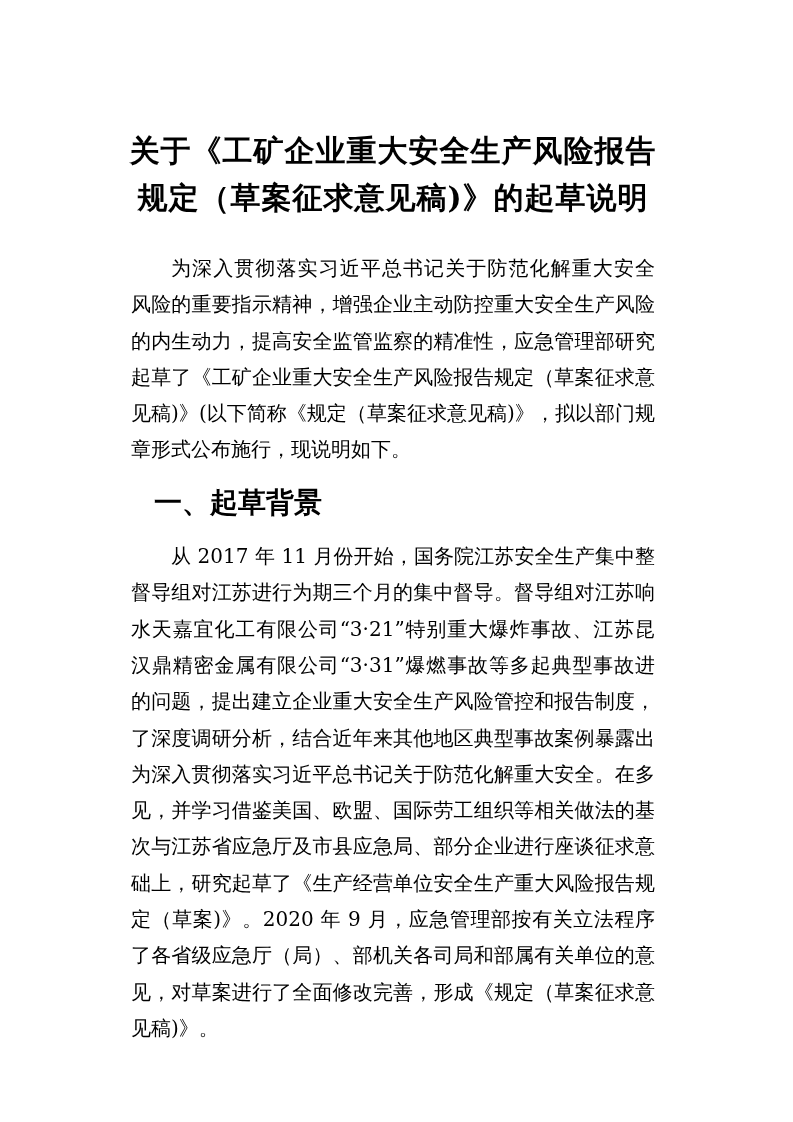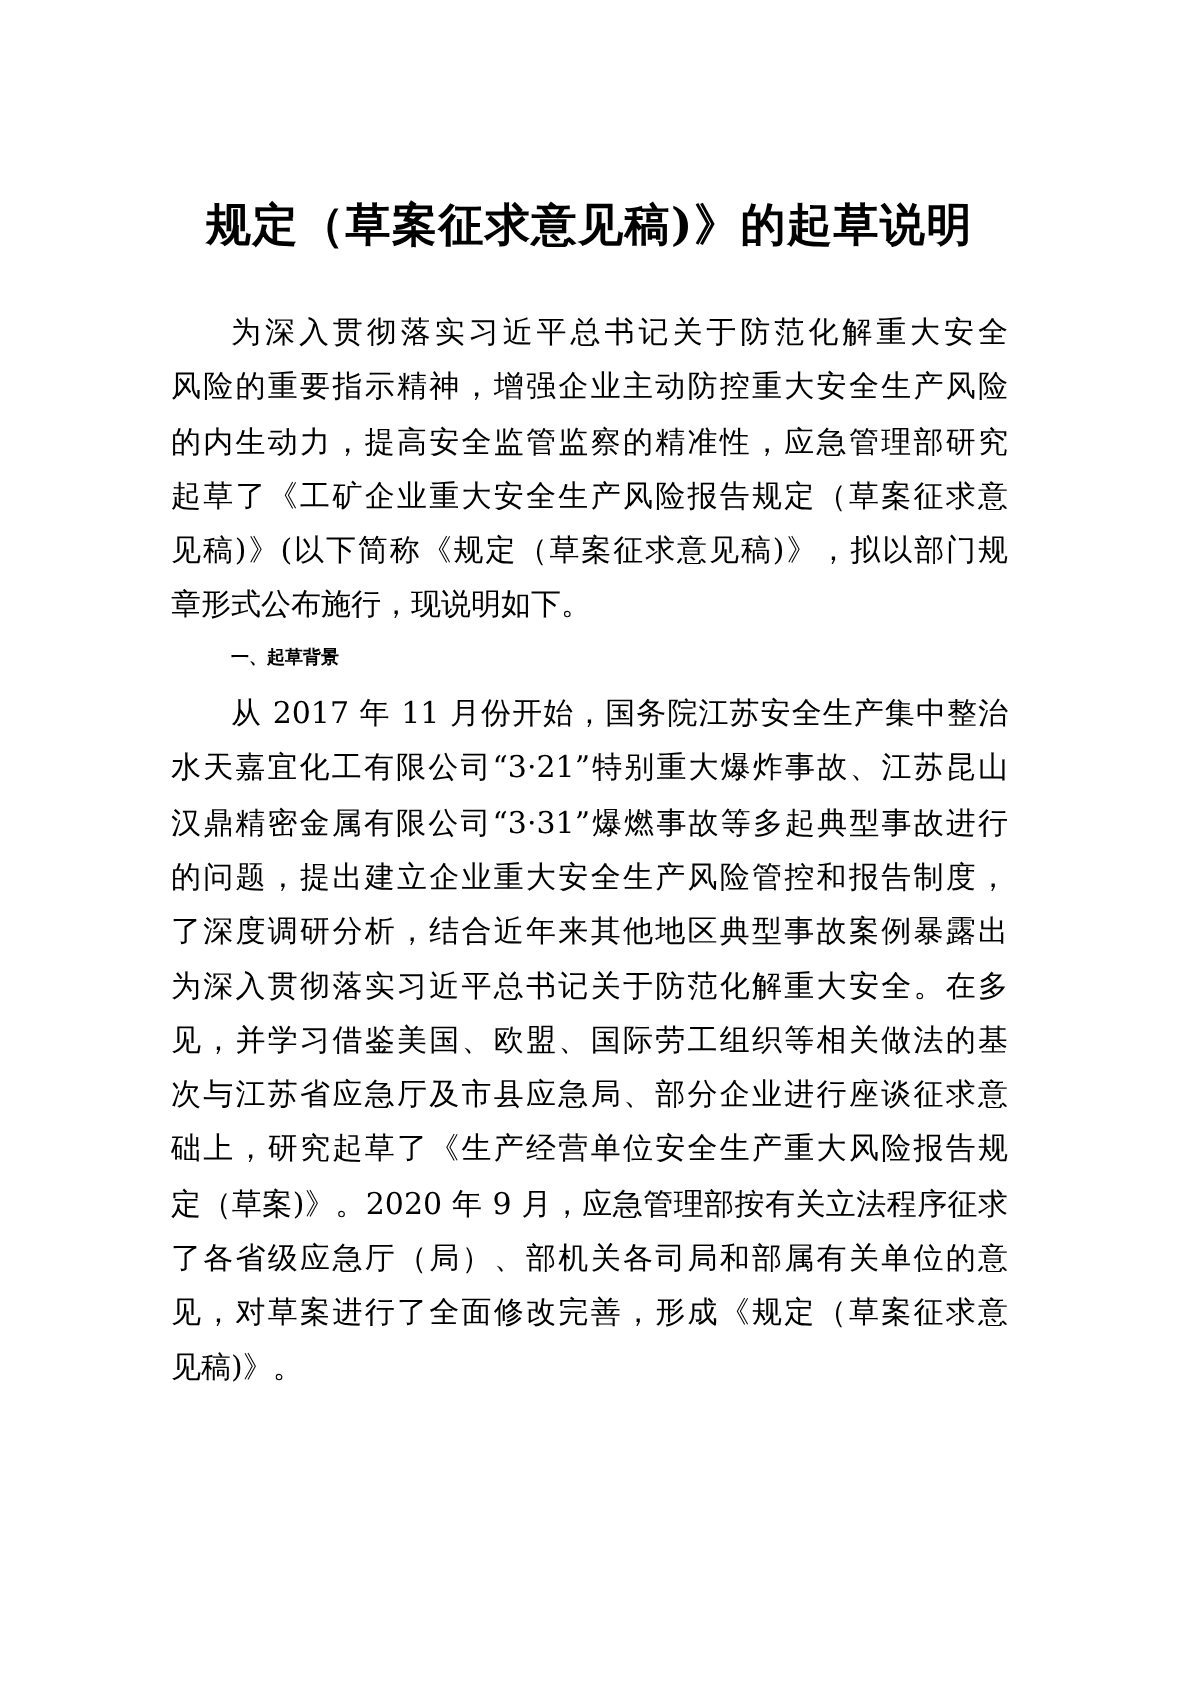--- a/index.html
+++ b/index.html
@@ -27,70 +27,72 @@
     font-weight: 700;
     line-height: 47px;
     text-align: center;
     letter-spacing: 1px;
     margin-bottom: 29px;
   }
   .title-line {
     white-space: nowrap;
   }
   .para {
-    margin: 0;
+    margin: 17px;
   }
   .line {
     font-size: 20px;
     line-height: 36.3px;
     height: 36.3px;
     overflow: hidden;
     text-align: justify;
     text-align-last: justify;
   }
   .line.first {
     text-indent: 40px;
   }
   .line.last {
     text-align: right;
     text-align-last: left;
   }
   .heading {
-    font-family: Liberation Mono, monospace;
+    font-family: Liberation Serif, serif;
     font-weight: 700;
-    font-size: 12px;
+    font-size: 28px;
     line-height: 36.3px;
     height: 36.3px;
     padding-left: 40px;
     overflow: hidden;
   }
 </style>
 </head>
 <body>
 
 <div class="page">
   <div class="content">
 
     <div class="doc-title">
+      <div class="title-line">关于《工矿企业重大安全生产风险报告</div>
       <div class="title-line">规定（草案征求意见稿)》的起草说明</div>
     </div>
 
     <div class="para">
       <div class="line first">为深入贯彻落实习近平总书记关于防范化解重大安全</div>
       <div class="line">风险的重要指示精神，增强企业主动防控重大安全生产风险</div>
       <div class="line">的内生动力，提高安全监管监察的精准性，应急管理部研究</div>
       <div class="line">起草了《工矿企业重大安全生产风险报告规定（草案征求意</div>
       <div class="line">见稿)》(以下简称《规定（草案征求意见稿)》，拟以部门规</div>
       <div class="line last">章形式公布施行，现说明如下。</div>
     </div>
 
     <div class="heading">一、起草背景</div>
 
     <div class="para">
       <div class="line first">从 2017 年 11 月份开始，国务院江苏安全生产集中整治</div>
+      <div class="line">督导组对江苏进行为期三个月的集中督导。督导组对江苏响</div>
       <div class="line">水天嘉宜化工有限公司“3·21”特别重大爆炸事故、江苏昆山</div>
       <div class="line">汉鼎精密金属有限公司“3·31”爆燃事故等多起典型事故进行</div>
       <div class="line">的问题，提出建立企业重大安全生产风险管控和报告制度，</div>
       <div class="line">了深度调研分析，结合近年来其他地区典型事故案例暴露出</div>
       <div class="line">为深入贯彻落实习近平总书记关于防范化解重大安全。在多</div>
       <div class="line">见，并学习借鉴美国、欧盟、国际劳工组织等相关做法的基</div>
       <div class="line">次与江苏省应急厅及市县应急局、部分企业进行座谈征求意</div>
       <div class="line">础上，研究起草了《生产经营单位安全生产重大风险报告规</div>
       <div class="line">定（草案)》。2020 年 9 月，应急管理部按有关立法程序征求</div>
       <div class="line">了各省级应急厅（局）、部机关各司局和部属有关单位的意</div>

